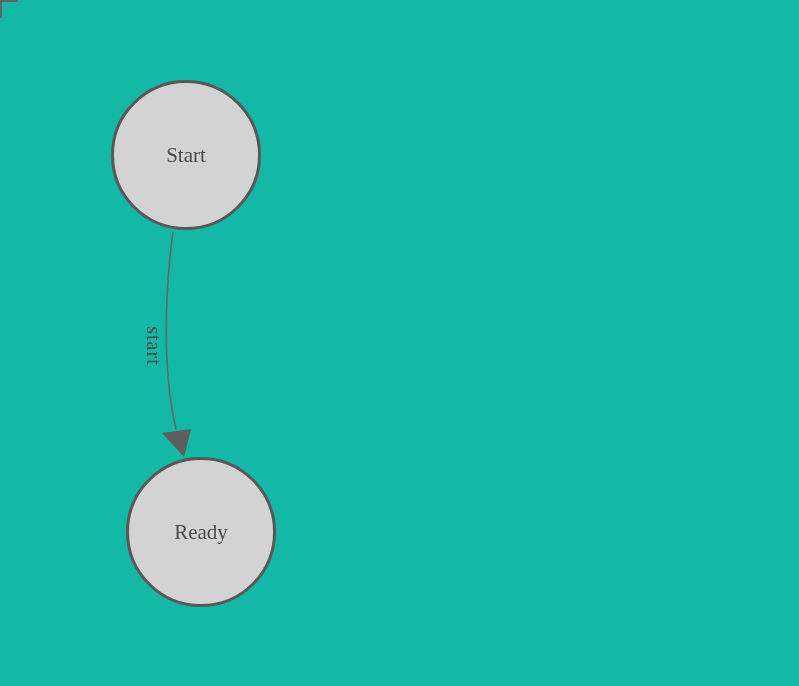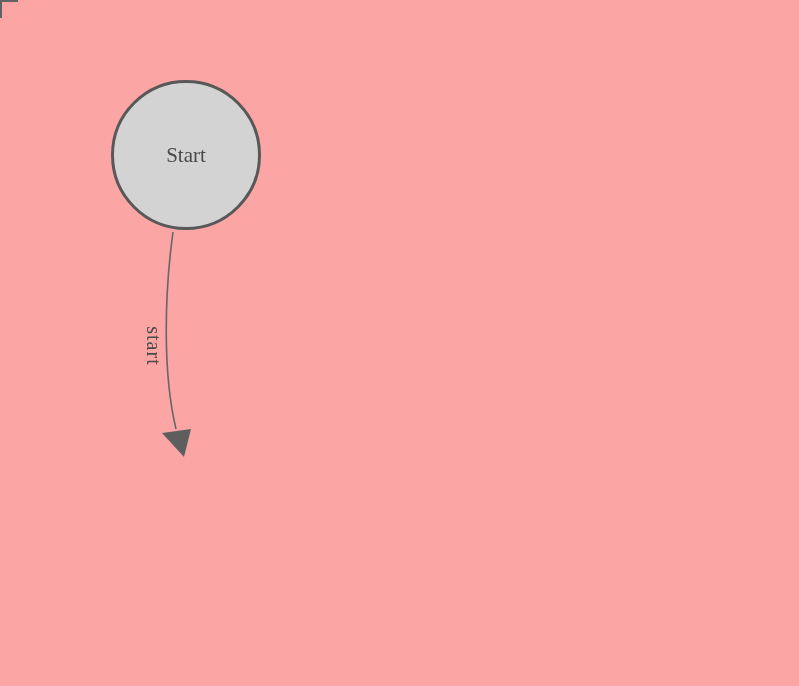--- a/index.html
+++ b/index.html
@@ -4,21 +4,21 @@
 <style>
   html, body {
     margin: 0;
     padding: 0;
     background: #ffffff;
   }
   .canvas {
     position: relative;
     width: 799px;
     height: 686px;
-    background: #fca5a5;
+    background: #14b8a6;
     overflow: hidden;
     font-family: "Liberation Serif", "DejaVu Serif", serif;
   }
   .corner-mark {
     position: absolute;
     left: 0;
     top: 0;
     width: 16px;
     height: 16px;
     border-top: 2px solid #616161;
@@ -75,17 +75,20 @@
 
   <svg class="edge-layer" width="799" height="686" viewBox="0 0 799 686" xmlns="http://www.w3.org/2000/svg">
     <path d="M 173 232 C 165 290, 162 370, 176 429" fill="none" stroke="#666666" stroke-width="1.6"></path>
     <polygon points="162,433 191,429 184,457" fill="#5e5e5e"></polygon>
   </svg>
 
   <div class="state-node node-start">
     <span class="node-label">Start</span>
   </div>
 
+  <div class="state-node node-ready">
+    <span class="node-label">Ready</span>
+  </div>
 
 
   <div class="edge-label">start</div>
 
 </div>
 
 </body></html>

